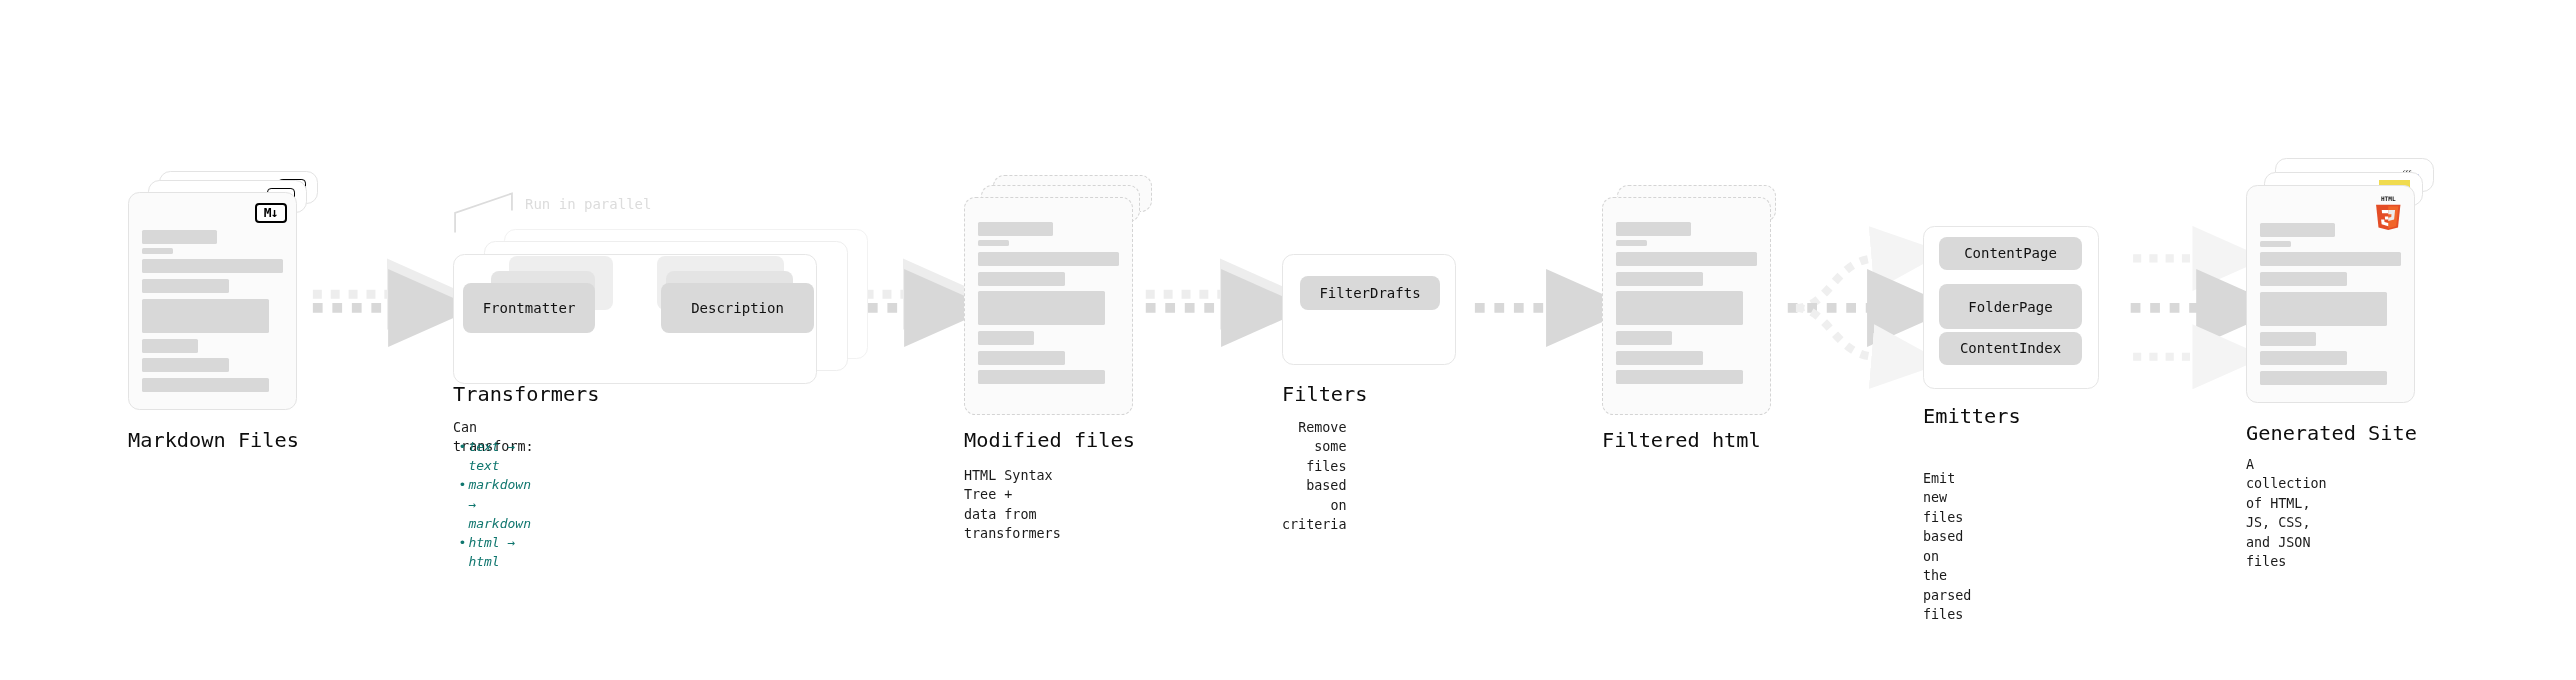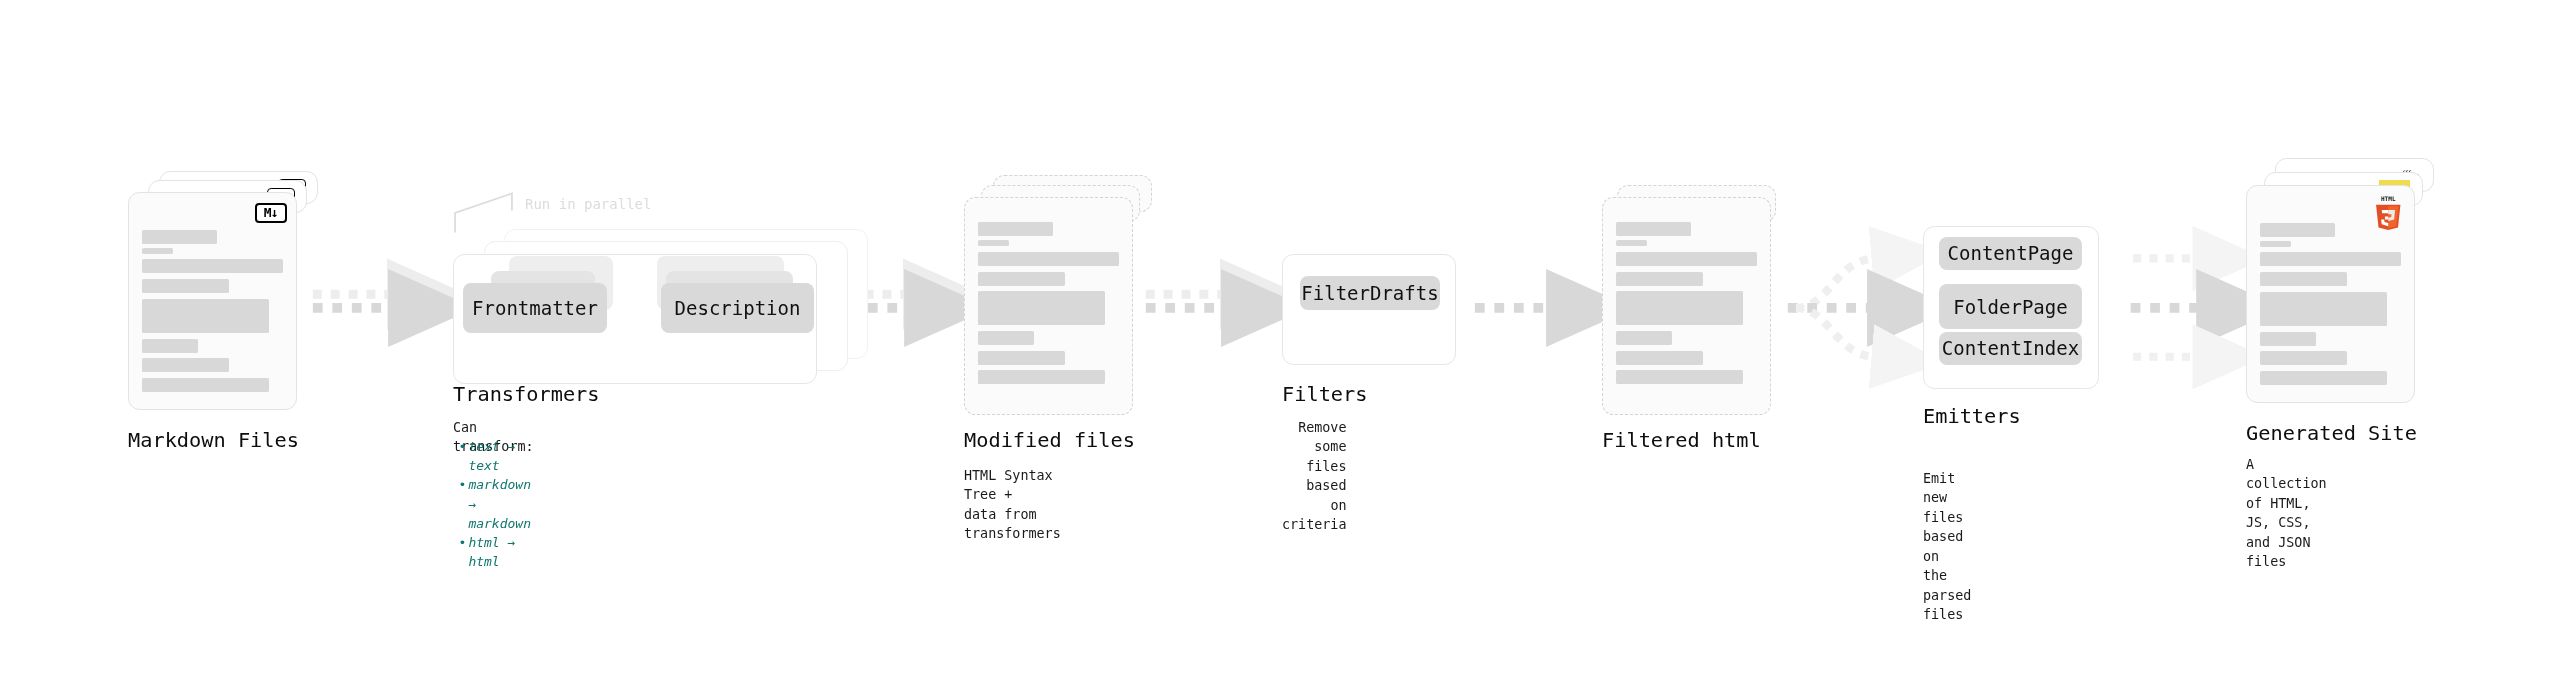--- a/index.html
+++ b/index.html
@@ -104,21 +104,21 @@
   .box.l2 { border-color: #eeeeee; }
   .box.l3 { border-color: #f2f2f2; }
 
   .pill {
     position: absolute;
     background: #d9d9d9;
     border-radius: 8px;
     display: flex;
     align-items: center;
     justify-content: center;
-    font-size: 19px;
+    font-size: 14px;
     color: #111;
     white-space: nowrap;
   }
   .pill.f2 { background: #e4e4e4; }
   .pill.f3 { background: #eeeeee; }
 
   .runlabel {
     position: absolute;
     font-size: 14px;
     color: #dcdcdc;
@@ -226,21 +226,21 @@
     <div class="box l2" style="left:484px; top:241px; width:364px; height:130px; z-index:2;"></div>
 
     <div class="box" style="left:453px; top:254px; width:364px; height:130px; z-index:3;"></div>
 
     <div class="pill f3" style="left:509px; top:256px; width:104px; height:54px; z-index:4;"></div>
     <div class="pill f3" style="left:657px; top:256px; width:127px; height:54px; z-index:4;"></div>
 
     <div class="pill f2" style="left:491px; top:271px; width:104px; height:54px; z-index:5;"></div>
     <div class="pill f2" style="left:666px; top:271px; width:127px; height:54px; z-index:5;"></div>
 
-    <div class="pill" style="left:463px; top:283px; width:144px; height:50px; z-index:6;">
+    <div class="pill" style="left:463px; top:283px; width:132px; height:50px; z-index:6;">
       <span>Frontmatter</span>
     </div>
     <div class="pill" style="left:661px; top:283px; width:153px; height:50px; z-index:6;">
       <span>Description</span>
     </div>
 
     <div class="cap-title" style="position:absolute; left:453px; top:382px;">Transformers</div>
 
     <div class="cap-sub" style="position:absolute; left:453px; top:418px;">Can transform:</div>
 

